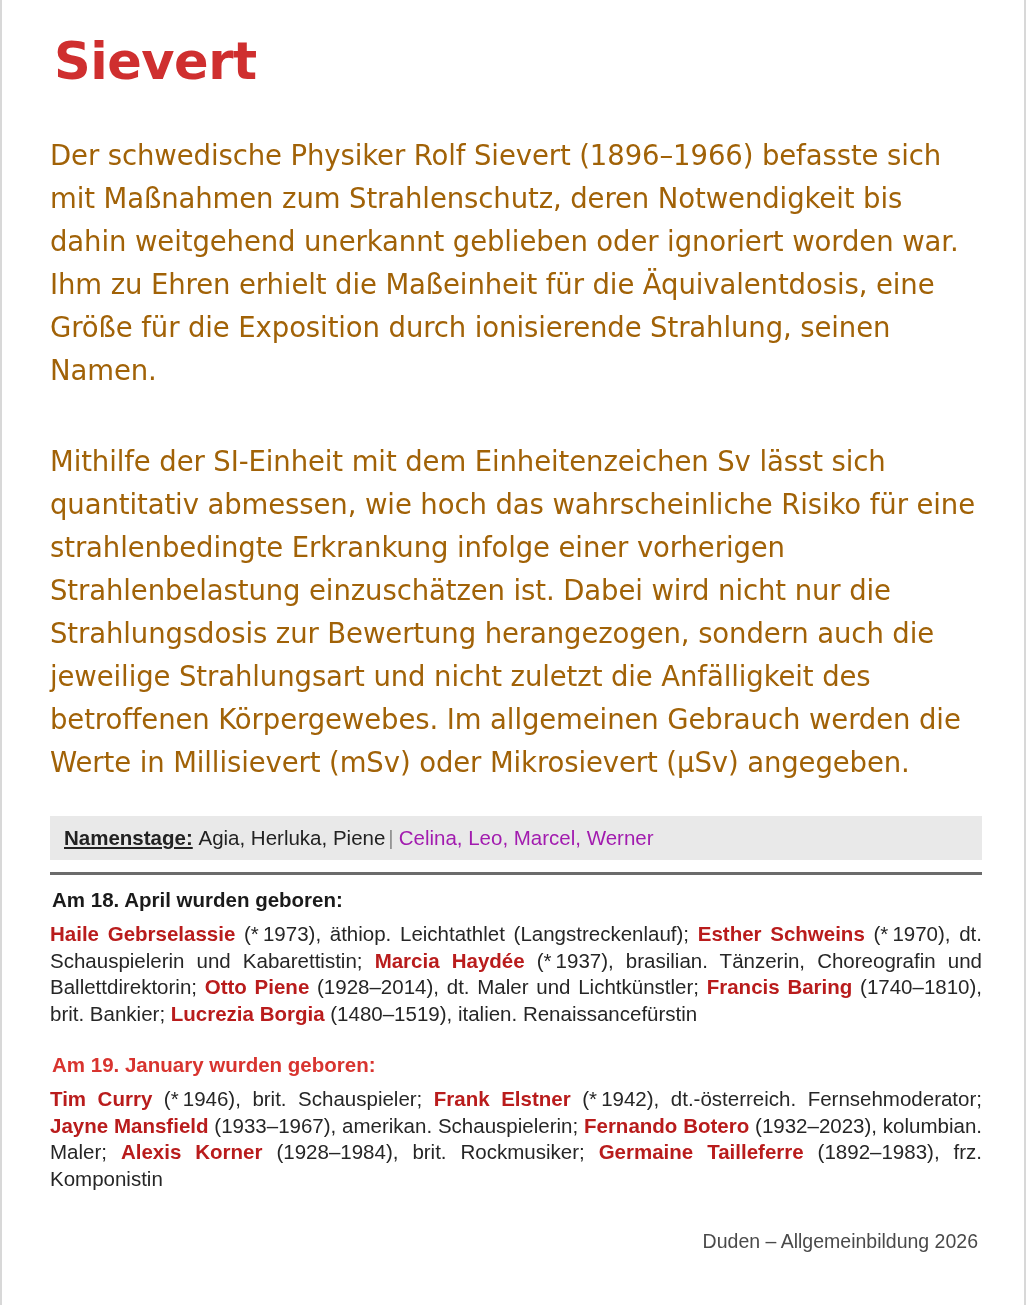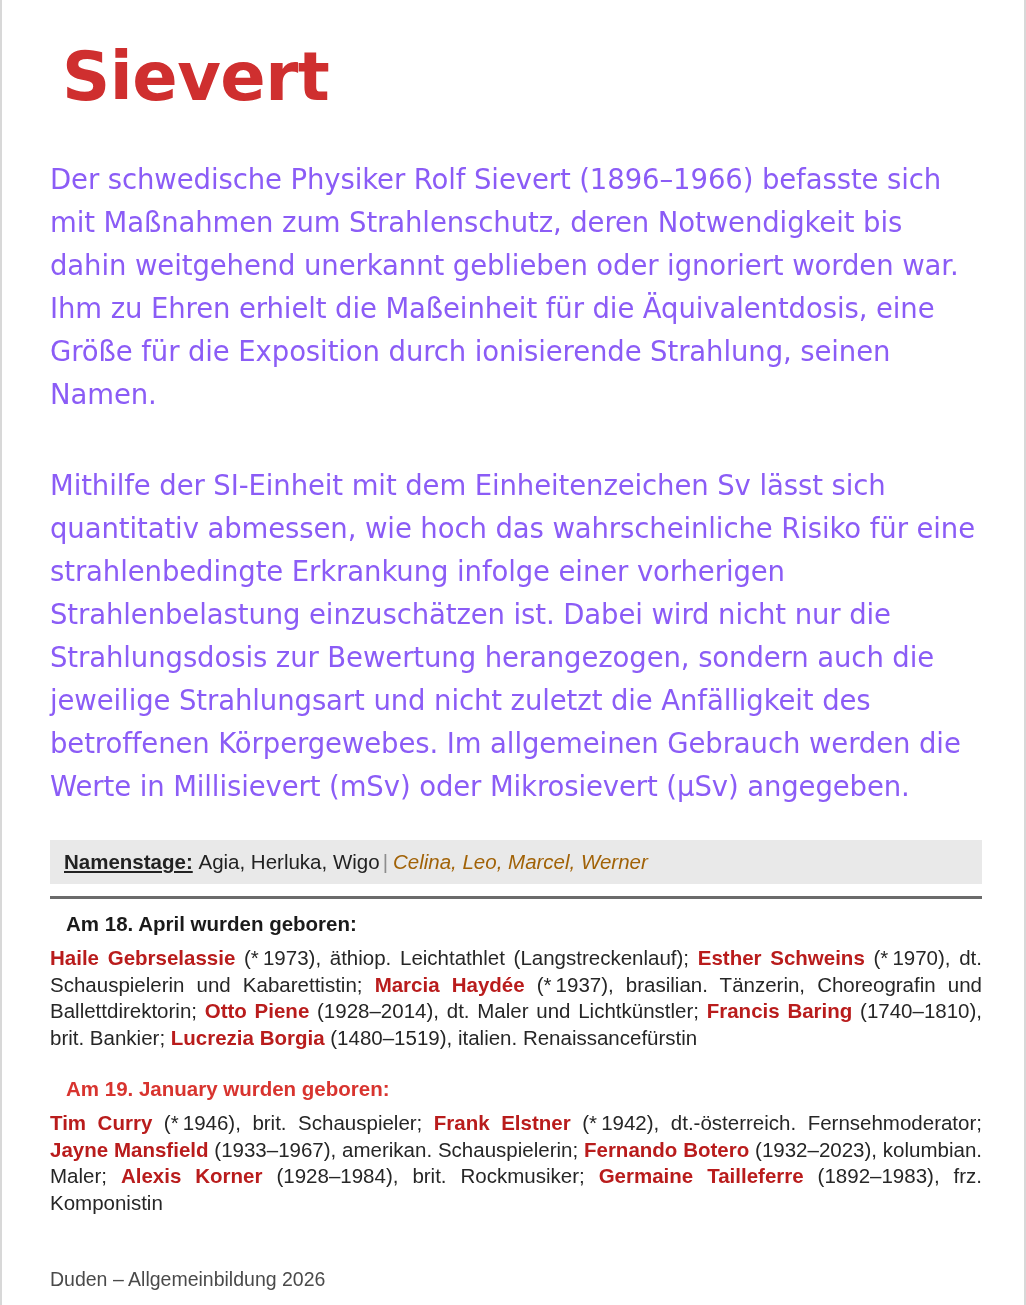--- a/index.html
+++ b/index.html
@@ -26,34 +26,34 @@
     position: absolute;
     left: 48px;
     top: 0;
     width: 932px;
   }
 
   
   .title {
     font-family: "DejaVu Sans", sans-serif;
     font-weight: bold;
-    font-size: 67px;
+    font-size: 51px;
     line-height: 1;
     letter-spacing: -0.5px;
     color: #cf2f2f;
-    margin: 12px;
+    margin: 4px;
     padding-top: 32px;
   }
 
   
   .lead {
     font-family: "DejaVu Sans", sans-serif;
     font-size: 27.5px;
     line-height: 43px;
-    color: #8b5cf6;
+    color: #a16207;
     margin: 0;
     letter-spacing: -0.1px;
   }
   .lead.first { margin-top: 47px; }
   .lead.second { margin-top: 48px; }
 
   
   .namenstage {
     margin-top: 32px;
     background: #e9e9e9;
@@ -66,79 +66,79 @@
   }
   .namenstage .label {
     font-weight: bold;
     text-decoration: underline;
   }
   .namenstage .sep {
     color: #8d8d8d;
     padding: 0 5px 0 3px;
   }
   .namenstage .red {
-    color: #a16207;
-    font-style: italic;
+    color: #a21caf;
   }
 
   
   .rule {
     height: 3px;
     background: #6b6b6b;
     margin-top: 12px;
   }
 
   
   .bd-block { margin-top: 13px; }
   .bd-block.second { margin-top: 26px; }
 
   .bd-heading {
     font-family: "Liberation Sans", sans-serif;
     font-weight: bold;
     font-size: 20.5px;
     line-height: 24px;
     color: #1a1a1a;
-    margin: 0 0 9px 16px;
+    margin: 0 0 9px 2px;
   }
   .bd-heading.red { color: #d8342f; }
 
   .bd-body {
     font-family: "Liberation Sans", sans-serif;
     font-size: 20.5px;
     line-height: 26.5px;
     color: #262626;
     text-align: justify;
     margin: 0;
     hyphens: manual;
   }
   .bd-body b { font-weight: bold; color: #b91c1c; }
 
   
   .footer {
-    margin-top: 52px;
+    margin-top: 38px;
+    text-align: right;
     font-family: "Liberation Sans", sans-serif;
     font-size: 19.5px;
     color: #4a4a4a;
     padding-right: 4px;
   }
 </style>
 </head>
 <body>
 
 <div class="page">
   <div class="content">
 
     <h1 class="title">Sievert</h1>
 
     <p class="lead first">Der schwedische Physiker Rolf Sievert (1896–1966) befasste sich mit Maßnahmen zum Strahlenschutz, deren Notwendigkeit bis dahin weitgehend unerkannt geblieben oder ignoriert worden war. Ihm zu Ehren erhielt die Maßeinheit für die Äquivalentdosis, eine Größe für die Exposition durch ionisierende Strahlung, seinen Namen.</p>
 
     <p class="lead second">Mithilfe der SI-Einheit mit dem Einheitenzeichen Sv lässt sich quantitativ abmessen, wie hoch das wahrscheinliche Risiko für eine strahlenbedingte Erkrankung infolge einer vorherigen Strahlenbelastung einzuschätzen ist. Dabei wird nicht nur die Strahlungsdosis zur Bewertung herangezogen, sondern auch die jeweilige Strahlungsart und nicht zuletzt die Anfälligkeit des betroffenen Körpergewebes. Im allgemeinen Gebrauch werden die Werte in Millisievert (mSv) oder Mikrosievert (µSv) angegeben.</p>
 
     <div class="namenstage">
-      <span class="label">Namenstage:</span><span>&nbsp;</span><span>Agia, Herluka, Wigo</span><span class="sep">|</span><span class="red">Celina, Leo, Marcel, Werner</span>
+      <span class="label">Namenstage:</span><span>&nbsp;</span><span>Agia, Herluka, Piene</span><span class="sep">|</span><span class="red">Celina, Leo, Marcel, Werner</span>
     </div>
 
     <div class="rule"></div>
 
     <div class="bd-block">
       <p class="bd-heading">Am 18. April wurden geboren:</p>
       <p class="bd-body"><b>Haile Gebrselassie</b><span> (* 1973), äthiop. Leichtathlet (Langstreckenlauf); </span><b>Esther Schweins</b><span> (* 1970), dt. Schauspielerin und Kabarettistin; </span><b>Marcia Haydée</b><span> (* 1937), brasilian. Tänzerin, Choreografin und Ballettdirektorin; </span><b>Otto Piene</b><span> (1928–2014), dt. Maler und Lichtkünstler; </span><b>Francis Baring</b><span> (1740–1810), brit. Bankier; </span><b>Lucrezia Borgia</b><span> (1480–1519), italien. Renaissancefürstin</span></p>
     </div>
 
     <div class="bd-block second">

